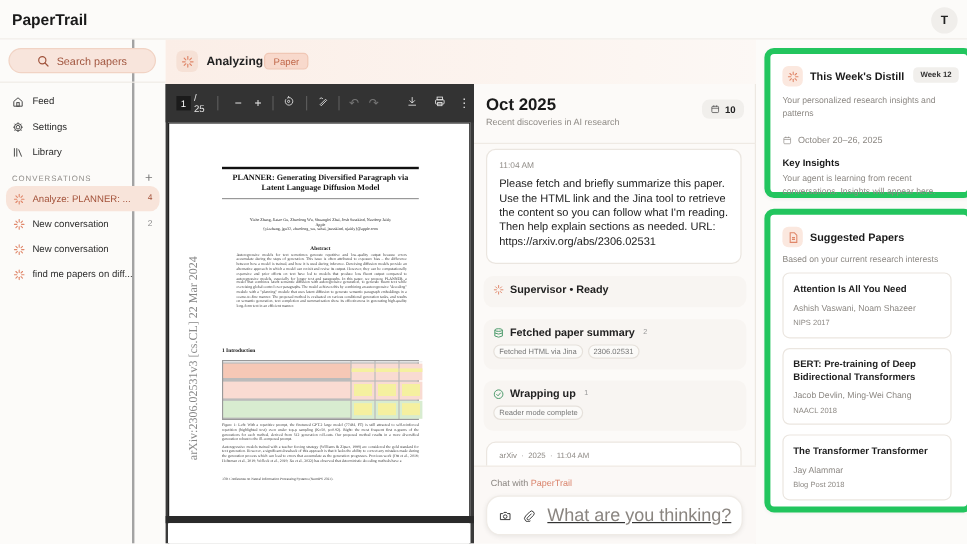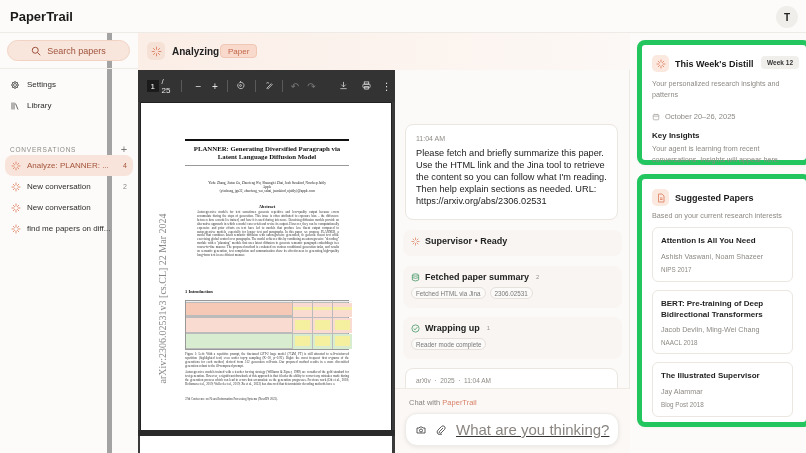--- a/index.html
+++ b/index.html
@@ -5,21 +5,21 @@
   * { box-sizing: border-box; margin: 0; padding: 0; }
   html, body { width: 806px; height: 453px; overflow: hidden; }
   body { font-family: "Liberation Sans", "DejaVu Sans", sans-serif; background: #fcfbf9; color: #1f1f1f; position: relative; font-size: 12px; }
 
   
   .topbar { position: absolute; left: 0; top: 0; width: 806px; height: 33px; background: #fcfbf9; border-bottom: 1px solid #eeeae5; }
   .brand { position: absolute; left: 10px; top: 9px; font-size: 13px; font-weight: bold; color: #1a1a1a; }
   .avatar { position: absolute; right: 8px; top: 6px; width: 22px; height: 22px; border-radius: 50%; background: #f0eeeb; font-size: 10px; font-weight: bold; display: flex; align-items: center; justify-content: center; color: #222; }
 
   
-  .sidebar { position: absolute; left: 0; top: 33px; width: 112px; height: 420px; background: #fcfbf9; border-right: 5px solid #a3a3a3; }
+  .sidebar { position: absolute; left: 0; top: 33px; width: 112px; height: 420px; background: #fcfbf9; border-right: 2px solid #a3a3a3; }
   .search-btn { position: absolute; left: 7px; top: 7px; width: 123px; height: 21px; border-radius: 11px; background: #f8e5dc; border: 1px solid #f1d3c4; display: flex; align-items: center; justify-content: center; gap: 6px; color: #a0543d; font-size: 9px; cursor: pointer; }
   .search-btn svg { width: 10px; height: 10px; }
   .side-divider { position: absolute; left: 0; top: 35px; width: 138px; height: 1px; background: #efebe6; }
   .nav { position: absolute; left: 0; top: 41px; width: 138px; }
   .nav-item { display: flex; align-items: center; height: 21px; padding-left: 10px; gap: 7px; font-size: 8px; color: #2b2b2b; cursor: pointer; }
   .nav-item svg { width: 10px; height: 10px; stroke: #444; fill: none; stroke-width: 1.6; }
   .conv-head { position: absolute; left: 10px; top: 110px; width: 118px; display: flex; justify-content: space-between; align-items: center; font-size: 6.5px; letter-spacing: 0.8px; color: #8d8a86; }
   .conv-head .plus { font-size: 11px; color: #777; cursor: pointer; }
   .conv-list { position: absolute; left: 5px; top: 122px; width: 128px; }
   .conv-item { display: flex; align-items: center; height: 21px; padding: 0 6px; gap: 6px; font-size: 8px; color: #2d2d2d; border-radius: 8px; margin-bottom: 0px; cursor: pointer; justify-content: flex-end; }
@@ -135,20 +135,27 @@
 <div class="sidebar">
   <div class="search-btn">
     <svg viewBox="0 0 20 20">
         <circle cx="8.5" cy="8.5" r="6" stroke="#a0543d" stroke-width="2" fill="none"></circle>
         <line x1="13" y1="13" x2="18" y2="18" stroke="#a0543d" stroke-width="2" stroke-linecap="round"></line>
       </svg>
     <span>Search papers</span>
   </div>
   <div class="side-divider"></div>
   <div class="nav">
+    <div class="nav-item">
+      <svg viewBox="0 0 20 20">
+          <path d="M3 9 L10 3 L17 9 V17 H3 Z"></path>
+          <rect x="8" y="11" width="4" height="6"></rect>
+        </svg>
+      <span>Feed</span>
+    </div>
     <div class="nav-item">
       <svg viewBox="0 0 20 20">
           <circle cx="10" cy="10" r="3"></circle>
           <path d="M10 2 V4 M10 16 V18 M2 10 H4 M16 10 H18 M4.3 4.3 L5.7 5.7 M14.3 14.3 L15.7 15.7 M15.7 4.3 L14.3 5.7 M5.7 14.3 L4.3 15.7"></path>
           <circle cx="10" cy="10" r="6"></circle>
         </svg>
       <span>Settings</span>
     </div>
     <div class="nav-item">
       <svg viewBox="0 0 20 20">
@@ -290,20 +297,33 @@
     </div>
     <div class="pcap">Figure 1: Left: With a repetitive prompt, the finetuned GPT-2 large model (774M, FT) is still attracted to self-reinforced repetition (highlighted text) even under top-p sampling (K=50, p=0.92). Right: the most frequent first n-grams of the generations for each method, derived from 512 generation roll-outs. Our proposed method results in a more diversified generation robust to the ill-composed prompt.</div>
     <div class="pbody">Autoregressive models trained with a teacher forcing strategy (Williams &amp; Zipser, 1989) are considered the gold standard for text generation. However, a significant drawback of this approach is that it lacks the ability to correct any mistakes made during the generation process which can lead to errors that accumulate as the generation progresses. Previous work (Ott et al., 2018; Holtzman et al., 2019; Welleck et al., 2019; Xu et al., 2022) has observed that deterministic decoding methods have a</div>
     <div class="pfoot">37th Conference on Neural Information Processing Systems (NeurIPS 2023).</div>
   </div>
   <div class="pdf-gap"></div>
   <div class="pdf-page" style="top:366px;height:20px;border:none"></div>
 </div>
 
 <div class="feed">
+  <div class="feed-head">
+    <div class="feed-title">Oct 2025</div>
+    <div class="feed-sub">Recent discoveries in AI research</div>
+    <div class="count-pill">
+      <svg viewBox="0 0 20 20">
+          <rect x="3" y="4" width="14" height="13" rx="2"></rect>
+          <line x1="3" y1="8" x2="17" y2="8"></line>
+          <line x1="7" y1="2" x2="7" y2="5"></line>
+          <line x1="13" y1="2" x2="13" y2="5"></line>
+        </svg>
+      <span>10</span>
+    </div>
+  </div>
 
   <div class="msg-card">
     <div class="msg-time">11:04 AM</div>
     <div class="msg-text">Please fetch and briefly summarize this paper. Use the HTML link and the Jina tool to retrieve the content so you can follow what I'm reading. Then help explain sections as needed. URL: https://arxiv.org/abs/2306.02531</div>
   </div>
 
   <div class="step" style="top:160px;height:26px">
     <div class="step-row">
       <svg>
           <use href="#spark"></use>
@@ -411,18 +431,18 @@
       <div class="paper-title">Attention Is All You Need</div>
       <div class="paper-authors">Ashish Vaswani, Noam Shazeer</div>
       <div class="paper-venue">NIPS 2017</div>
     </div>
     <div class="paper-card" style="top:111px;height:64px">
       <div class="paper-title">BERT: Pre-training of Deep Bidirectional Transformers</div>
       <div class="paper-authors">Jacob Devlin, Ming-Wei Chang</div>
       <div class="paper-venue">NAACL 2018</div>
     </div>
     <div class="paper-card" style="top:183px;height:55px">
-      <div class="paper-title">The Illustrated Supervisor</div>
+      <div class="paper-title">The Transformer Transformer</div>
       <div class="paper-authors">Jay Alammar</div>
       <div class="paper-venue">Blog Post 2018</div>
     </div>
   </div>
 </div>
 
 </body></html>

